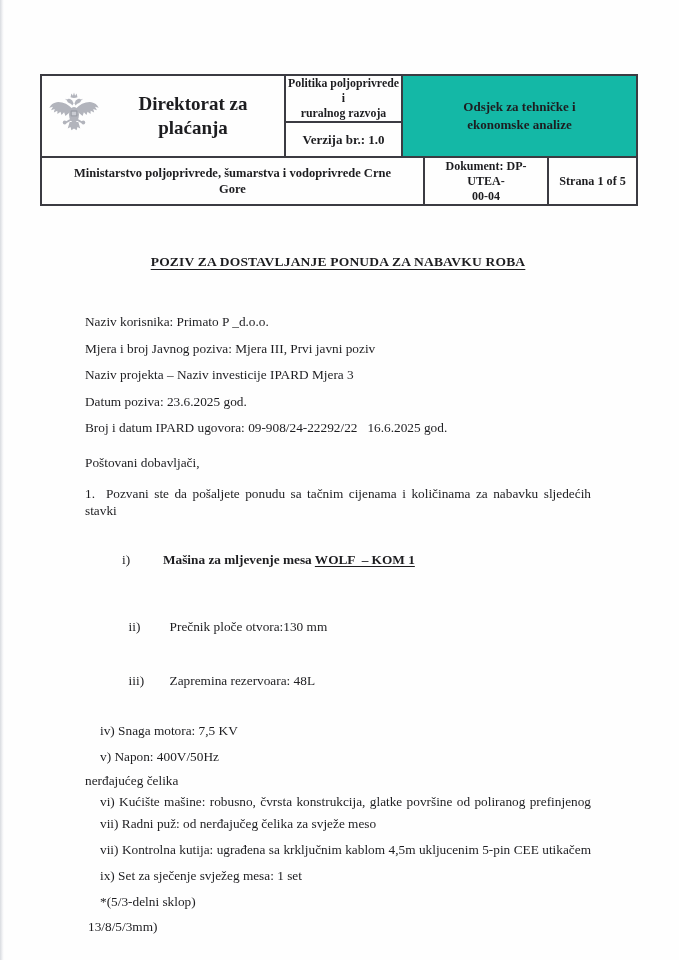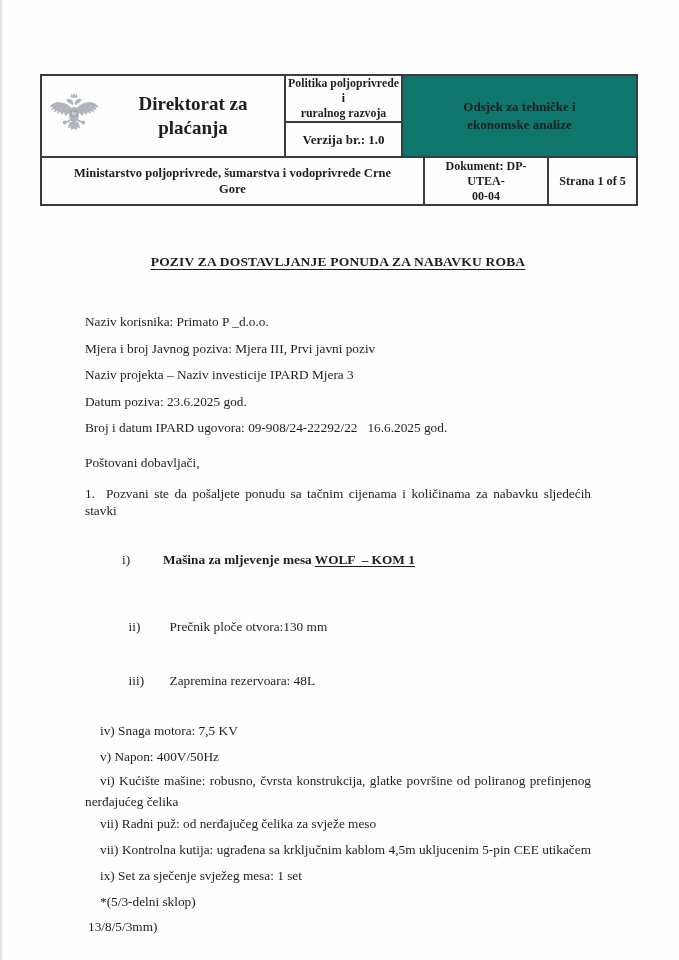--- a/index.html
+++ b/index.html
@@ -108,21 +108,21 @@
           </svg>
         </span>
         <span class="org-name">Direktorat za
 plaćanja</span>
       </div>
       <div class="cell-mid">
         <div class="cell cell-policy">Politika poljoprivrede i
 ruralnog razvoja</div>
         <div class="cell cell-version">Verzija br.: 1.0</div>
       </div>
-      <div class="cell cell-dept" style="background:#0f766e">Odsjek za tehničke i
+      <div class="cell cell-dept" style="background:#14b8a6">Odsjek za tehničke i
 ekonomske analize</div>
     </div>
     <div class="hdr-row hdr-row2">
       <div class="cell cell-ministry">Ministarstvo poljoprivrede, šumarstva i vodoprivrede Crne
 Gore</div>
       <div class="cell cell-doc">Dokument: DP-UTEA-
 00-04</div>
       <div class="cell cell-page">Strana 1 of 5</div>
     </div>
   </div>
@@ -154,22 +154,22 @@
         <span class="marker">iii)</span><span>Zapremina rezervoara: 48L</span>
       </div>
     </div>
 
     <div class="specs">
       <div class="line">iv) Snaga motora: 7,5 KV</div>
       <div class="line">v) Napon: 400V/50Hz</div>
     </div>
 
     <div class="housing">
+      <div class="line housing-l2">nerđajućeg čelika</div>
       <div class="line housing-l1 stretch">vi) Kućište mašine: robusno, čvrsta konstrukcija, glatke površine od poliranog prefinjenog</div>
-      <div class="line housing-l2">nerđajućeg čelika</div>
     </div>
 
     <div class="specs2">
       <div class="line">vii) Radni puž: od nerđajučeg čelika za svježe meso</div>
       <div class="line stretch">vii) Kontrolna kutija: ugrađena sa krključnim kablom 4,5m ukljucenim 5-pin CEE utikačem</div>
       <div class="line">ix) Set za sječenje svježeg mesa: 1 set</div>
       <div class="line">*(5/3-delni sklop)</div>
     </div>
 
     <div class="note">

